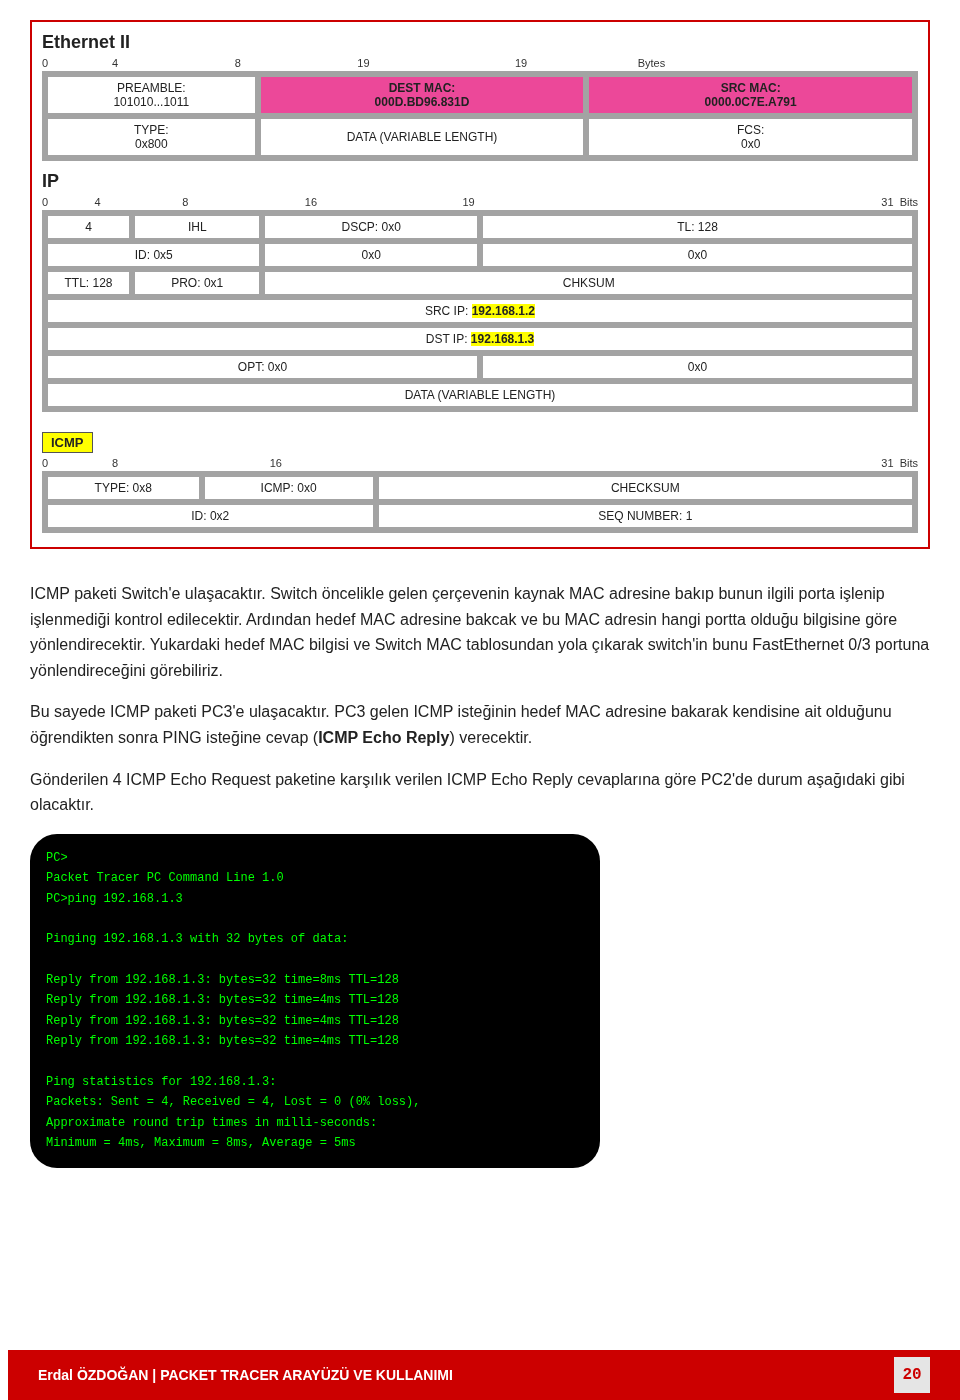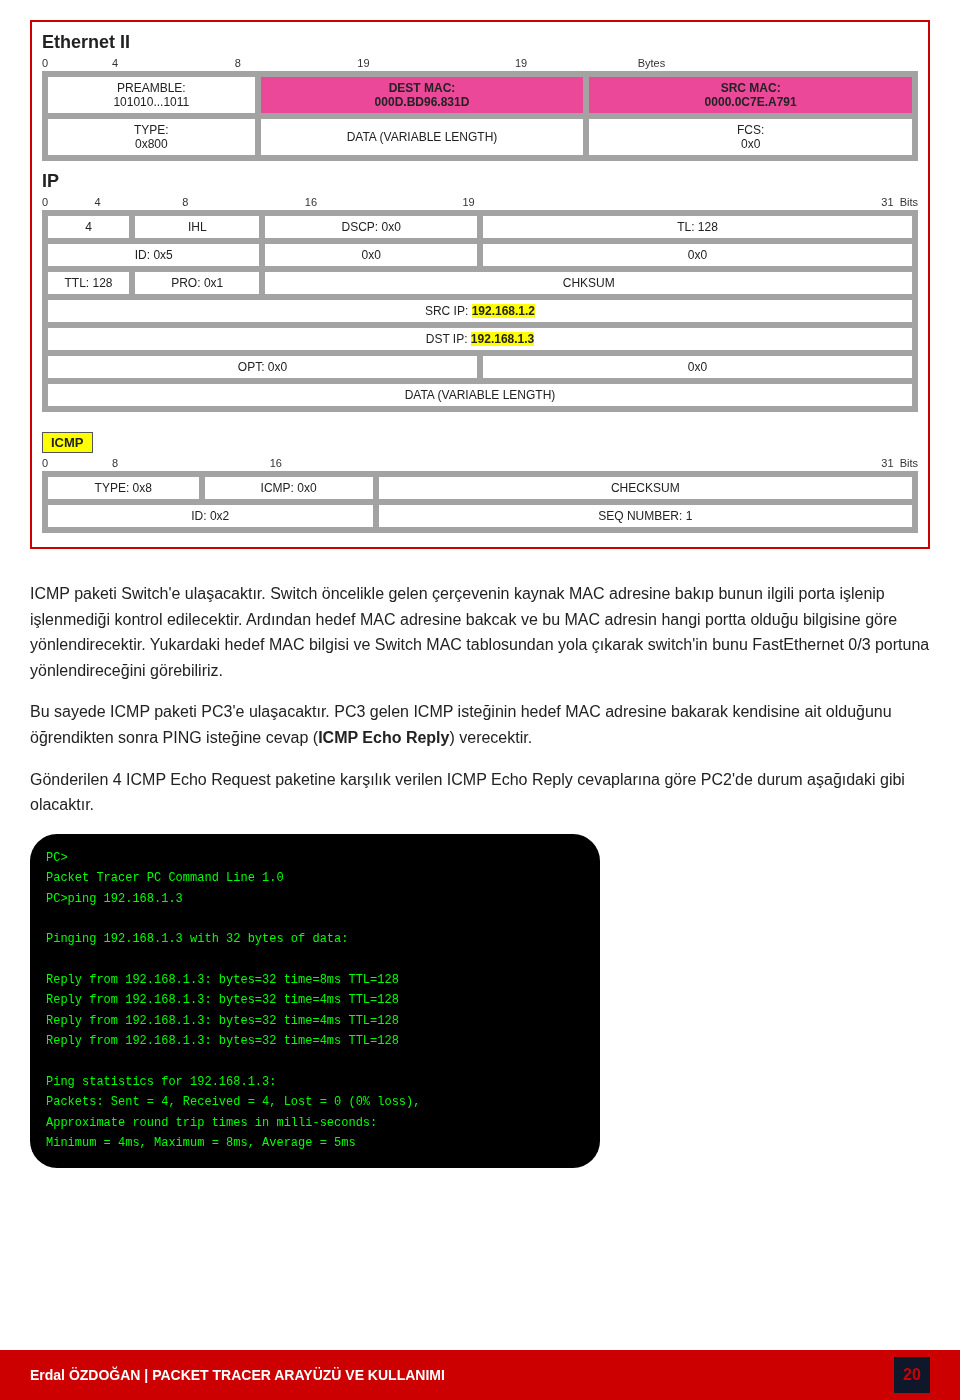--- a/index.html
+++ b/index.html
@@ -89,43 +89,44 @@
       margin-top: 12px;
       width: 570px;
       line-height: 1.7;
       border-radius: 27px;
     }
 
     
     .page-footer {
       position: absolute;
       bottom: 0;
-      left: 0;
+      left: 8px;
       right: 0;
       height: 50px;
       background: #cc0000;
       display: flex;
       align-items: center;
       justify-content: space-between;
       padding: 0 30px;
       color: #fff;
       font-size: 14px;
       font-weight: bold;
     }
 
     .page-number-box {
-      background: #0f172a;
+      background: #e5e5e5;
       color: #cc0000;
       font-weight: bold;
       font-size: 16px;
       width: 36px;
       height: 36px;
       display: flex;
       align-items: center;
       justify-content: center;
+      font-family: Liberation Mono, monospace;
     }
 
     .ruler-numbers {
       display: flex;
       font-size: 11px;
       color: #333;
       margin-bottom: 2px;
       position: relative;
     }
 

